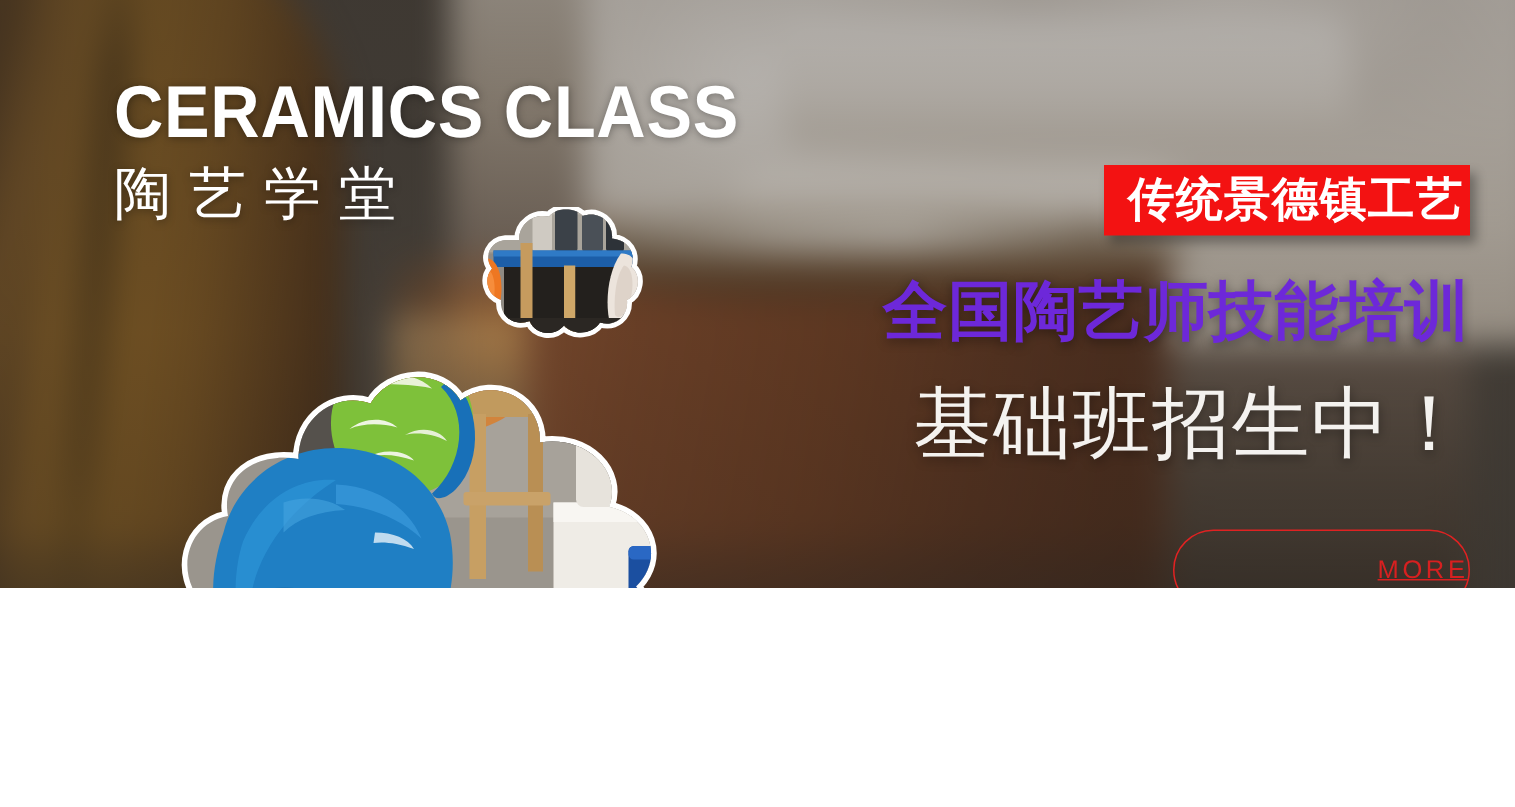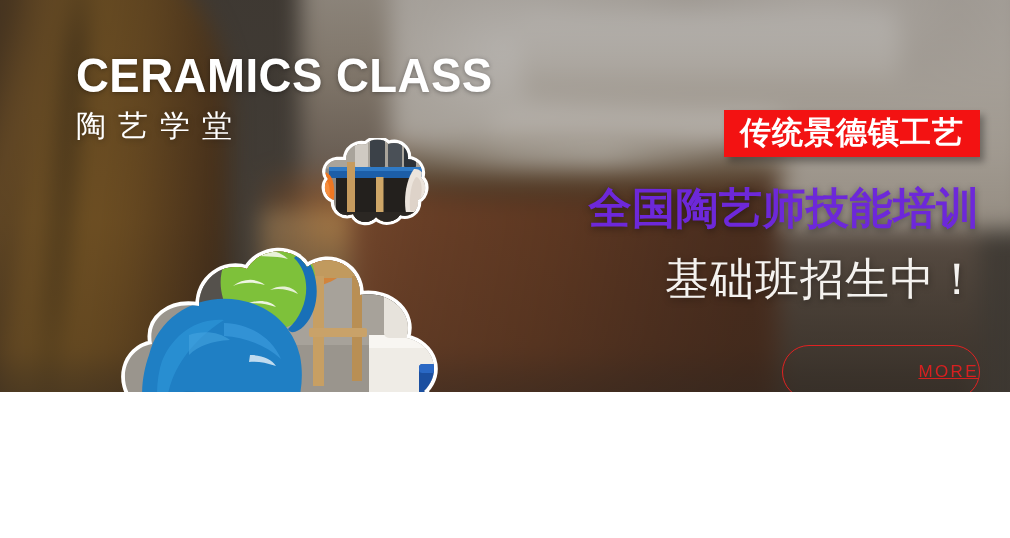--- a/index.html
+++ b/index.html
@@ -168,21 +168,21 @@
     color: #ffffff;
     letter-spacing: 0.5px;
     line-height: 1.0;
     white-space: nowrap;
     transform: scaleX(0.93);
     transform-origin: left center;
     text-shadow: 0 1px 6px rgba(0,0,0,0.35);
   }
   .title-cn {
     margin-top: 11px;
-    font-size: 30px;
+    font-size: 38px;
     font-weight: 300;
     color: #ffffff;
     letter-spacing: 12px;
     line-height: 1.0;
     white-space: nowrap;
     text-shadow: 0 1px 6px rgba(0,0,0,0.35);
   }
 
   
   .cloud-wrap { position: absolute; z-index: 25; }
@@ -207,38 +207,38 @@
     z-index: 30;
     text-align: right;
   }
   .badge {
     display: inline-block;
     background: #f31212;
     color: #ffffff;
     font-size: 31px;
     font-weight: bold;
     letter-spacing: 1px;
-    padding: 7px 16px 9px 16px;
+    padding: 7px 4px 9px 16px;
     line-height: 1.0;
     box-shadow: 4px 5px 7px rgba(0,0,0,0.33);
     white-space: nowrap;
   }
   .headline {
     margin-top: 30px;
     font-size: 43px;
     font-weight: bold;
     color: #6d28d9;
     letter-spacing: 0.5px;
     line-height: 1.0;
     white-space: nowrap;
     text-shadow: 0 2px 7px rgba(0,0,0,0.4);
   }
   .subline {
     margin-top: 27px;
-    font-size: 44px;
+    font-size: 52px;
     font-weight: 300;
     color: #f4f2ef;
     letter-spacing: 1px;
     line-height: 1.0;
     white-space: nowrap;
     text-shadow: 0 2px 7px rgba(0,0,0,0.4);
   }
   .more-row { margin-top: 44px; }
   .more-btn {
     display: inline-block;

